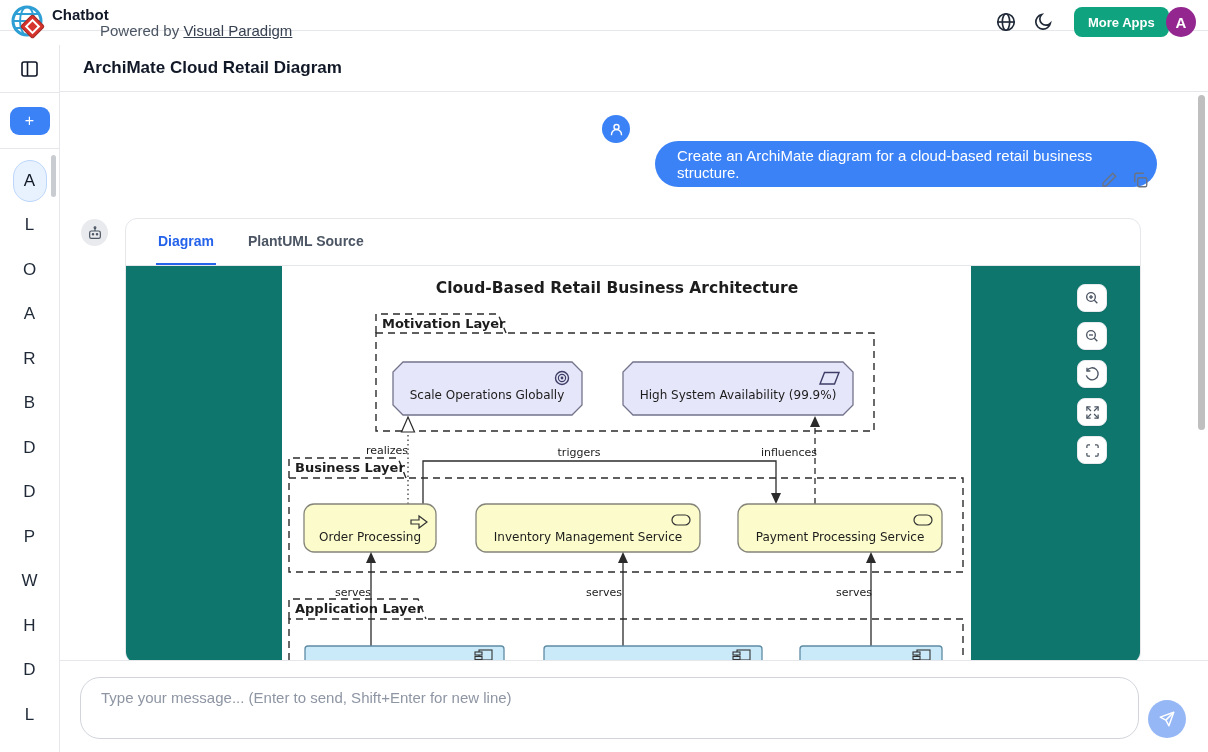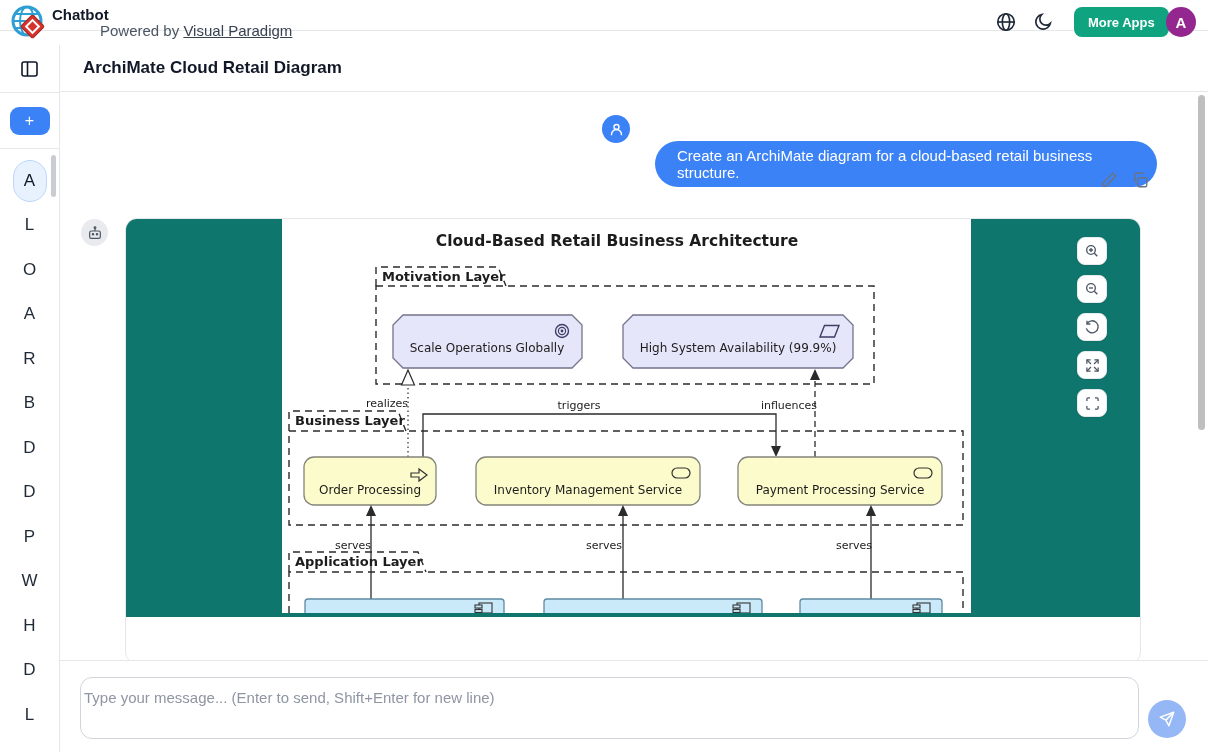--- a/index.html
+++ b/index.html
@@ -76,21 +76,21 @@
   .puml { position:absolute; left:156px; top:0; width:689px; height:394px; background:#fff; }
   .zoom-controls { position:absolute; left:951px; top:18px; width:30px; }
   .zbtn { width:30px; height:28px; margin-bottom:10px; background:#fff;
     border:1px solid #e8eaed; border-radius:8px; box-shadow:0 1px 2px rgba(0,0,0,.06);
     display:flex; align-items:center; justify-content:center; color:#4b5563; cursor:pointer; }
 
   
   .footer { position:absolute; left:60px; top:660px; width:1148px; height:92px;
     background:#fff; border-top:1px solid #e5e7eb; z-index:25; }
   .composer { position:absolute; left:20px; top:16px; width:1059px; height:62px;
-    border:1px solid #d1d5db; border-radius:12px; padding:11px 3px; font-size:15px;
+    border:1px solid #d1d5db; border-radius:20px; padding:11px 20px; font-size:15px;
     color:#111827; resize:none; outline:none; font-family:"Liberation Sans",sans-serif; }
   .composer::placeholder { color:#8e95a3; }
   .send-btn { position:absolute; left:1088px; top:39px; width:38px; height:38px;
     border-radius:50%; background:#96b7f5; border:none; display:flex;
     align-items:center; justify-content:center; cursor:pointer; }
 
   
   .dg-text { font-family:"DejaVu Sans", sans-serif; fill:#1c1c1c; }
 </style>
 </head>
@@ -187,20 +187,24 @@
     <svg width="16" height="16" viewBox="0 0 24 24" fill="none" stroke="currentColor" stroke-width="1.8">
       <rect x="4" y="9" width="16" height="11" rx="2.5"></rect>
         <line x1="12" y1="9" x2="12" y2="5"></line>
       <circle cx="12" cy="4" r="1.3"></circle>
         <circle cx="9" cy="14" r="1" fill="currentColor"></circle>
         <circle cx="15" cy="14" r="1" fill="currentColor"></circle>
     </svg>
   </div>
 
   <div class="bot-card">
+    <div class="tabs">
+      <div class="tab active">Diagram</div>
+      <div class="tab">PlantUML Source</div>
+    </div>
 
     <div class="viewport">
 
       <svg class="puml" viewBox="0 0 689 394">
 
         <text class="dg-text" x="335" y="27" text-anchor="middle" font-size="15.5" font-weight="bold">Cloud-Based Retail Business Architecture</text>
 
         <g stroke="#2b2b2b" stroke-width="1.4" fill="none" stroke-dasharray="7,5">
           <path d="M94 67 V48 H216 L224 67"></path>
           <rect x="94" y="67" width="498" height="98"></rect>

